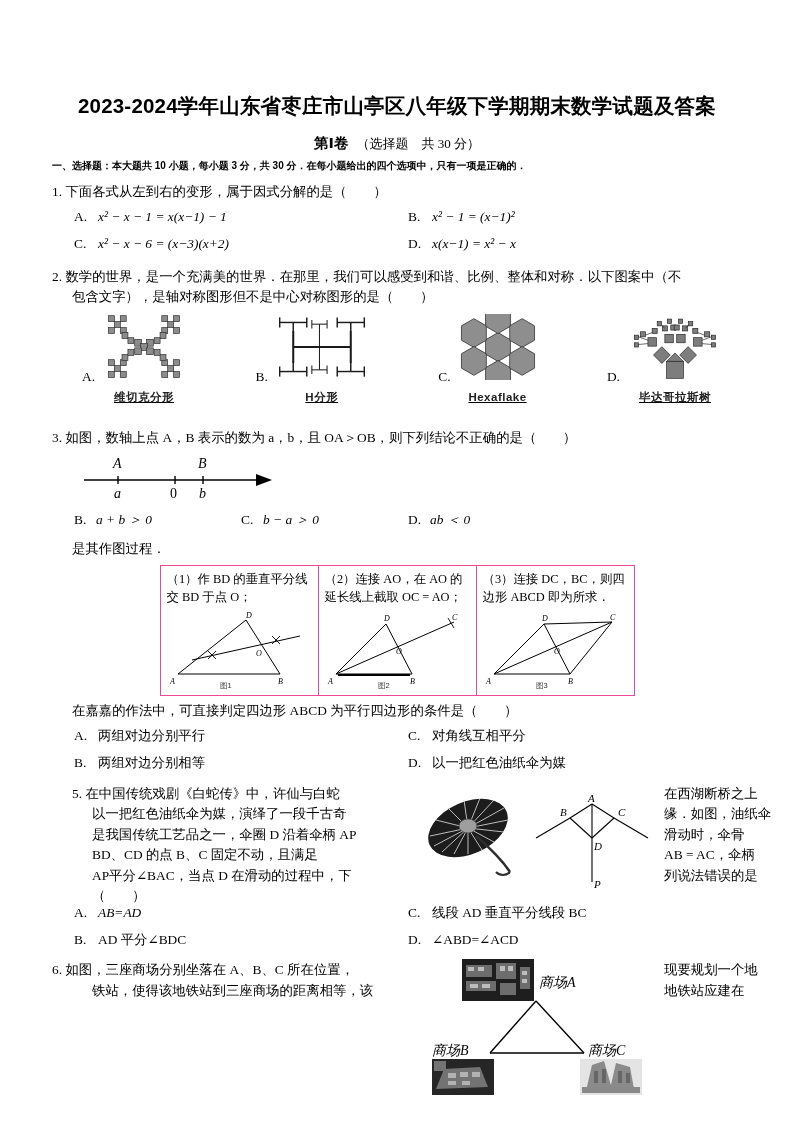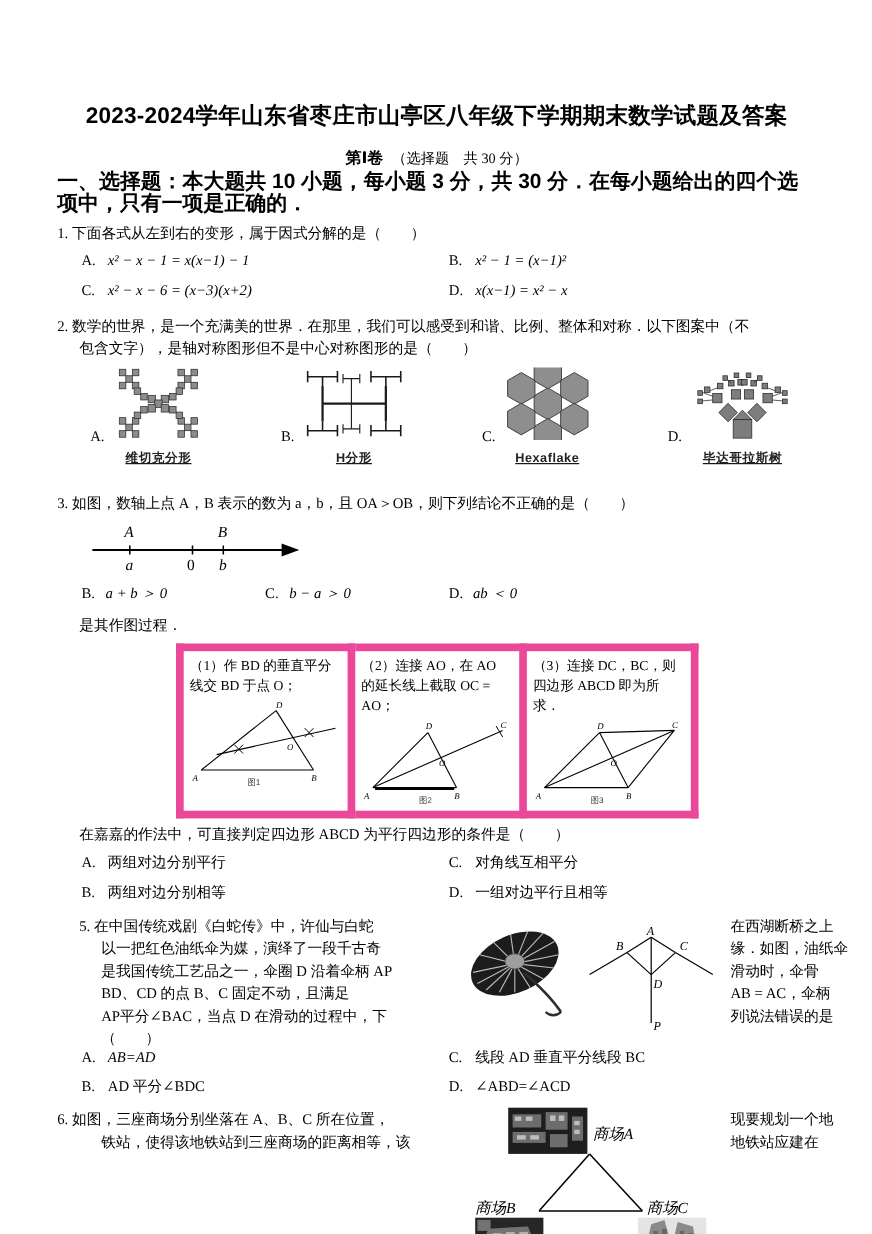--- a/index.html
+++ b/index.html
@@ -52,21 +52,21 @@
     font-family: "Liberation Sans", "DejaVu Sans", sans-serif;
     font-size: 14.5px;
   }
   .juan-line .paren {
     font-size: 13px;
     margin-left: 8px;
   }
   .sec-head {
     font-family: "Liberation Sans", "DejaVu Sans", sans-serif;
     font-weight: bold;
-    font-size: 19px;
+    font-size: 10px;
     line-height: 20px;
     margin-bottom: 4px;
   }
 
   
   .q {
     font-size: 13.4px;
     line-height: 20.5px;
     margin-top: 6px;
     position: relative;
@@ -153,21 +153,21 @@
   }
 
   
   .build-table {
     border-collapse: collapse;
     margin: 6px auto 0 auto;
     width: 475px;
     table-layout: fixed;
   }
   .build-table td {
-    border: 7px solid #ec4899;
+    border: 1px solid #ec4899;
     vertical-align: top;
     padding: 4px 6px 0 6px;
     font-size: 12.4px;
     line-height: 18px;
   }
   .build-cap {
     min-height: 38px;
   }
   .build-fig {
     text-align: center;
@@ -572,21 +572,21 @@
         </td>
       </tr>
     </tbody>
         </table>
 
     <div class="cont" style="margin-top:5px;">在嘉嘉的作法中，可直接判定四边形 ABCD 为平行四边形的条件是（　　）</div>
     <div class="opts2">
       <div class="opt"><span class="lab">A.</span><span>两组对边分别平行</span></div>
       <div class="opt"><span class="lab">C.</span><span>对角线互相平分</span></div>
       <div class="opt"><span class="lab">B.</span><span>两组对边分别相等</span></div>
-      <div class="opt"><span class="lab">D.</span><span>一组对边平行且相等</span></div>
+      <div class="opt"><span class="lab">D.</span><span>以一把红色油纸伞为媒</span></div>
     </div>
   </div>
 
   <div class="q" style="margin-top:8px;">
     <div class="q5wrap">
 
       <div class="q5-left">
         <div class="l0"><span>5.</span> <span>在中国传统戏剧《白蛇传》中，许仙与白蛇</span></div>
         <div class="l">以一把红色油纸伞为媒，演绎了一段千古奇</div>
         <div class="l">是我国传统工艺品之一，伞圈 D 沿着伞柄 AP</div>

